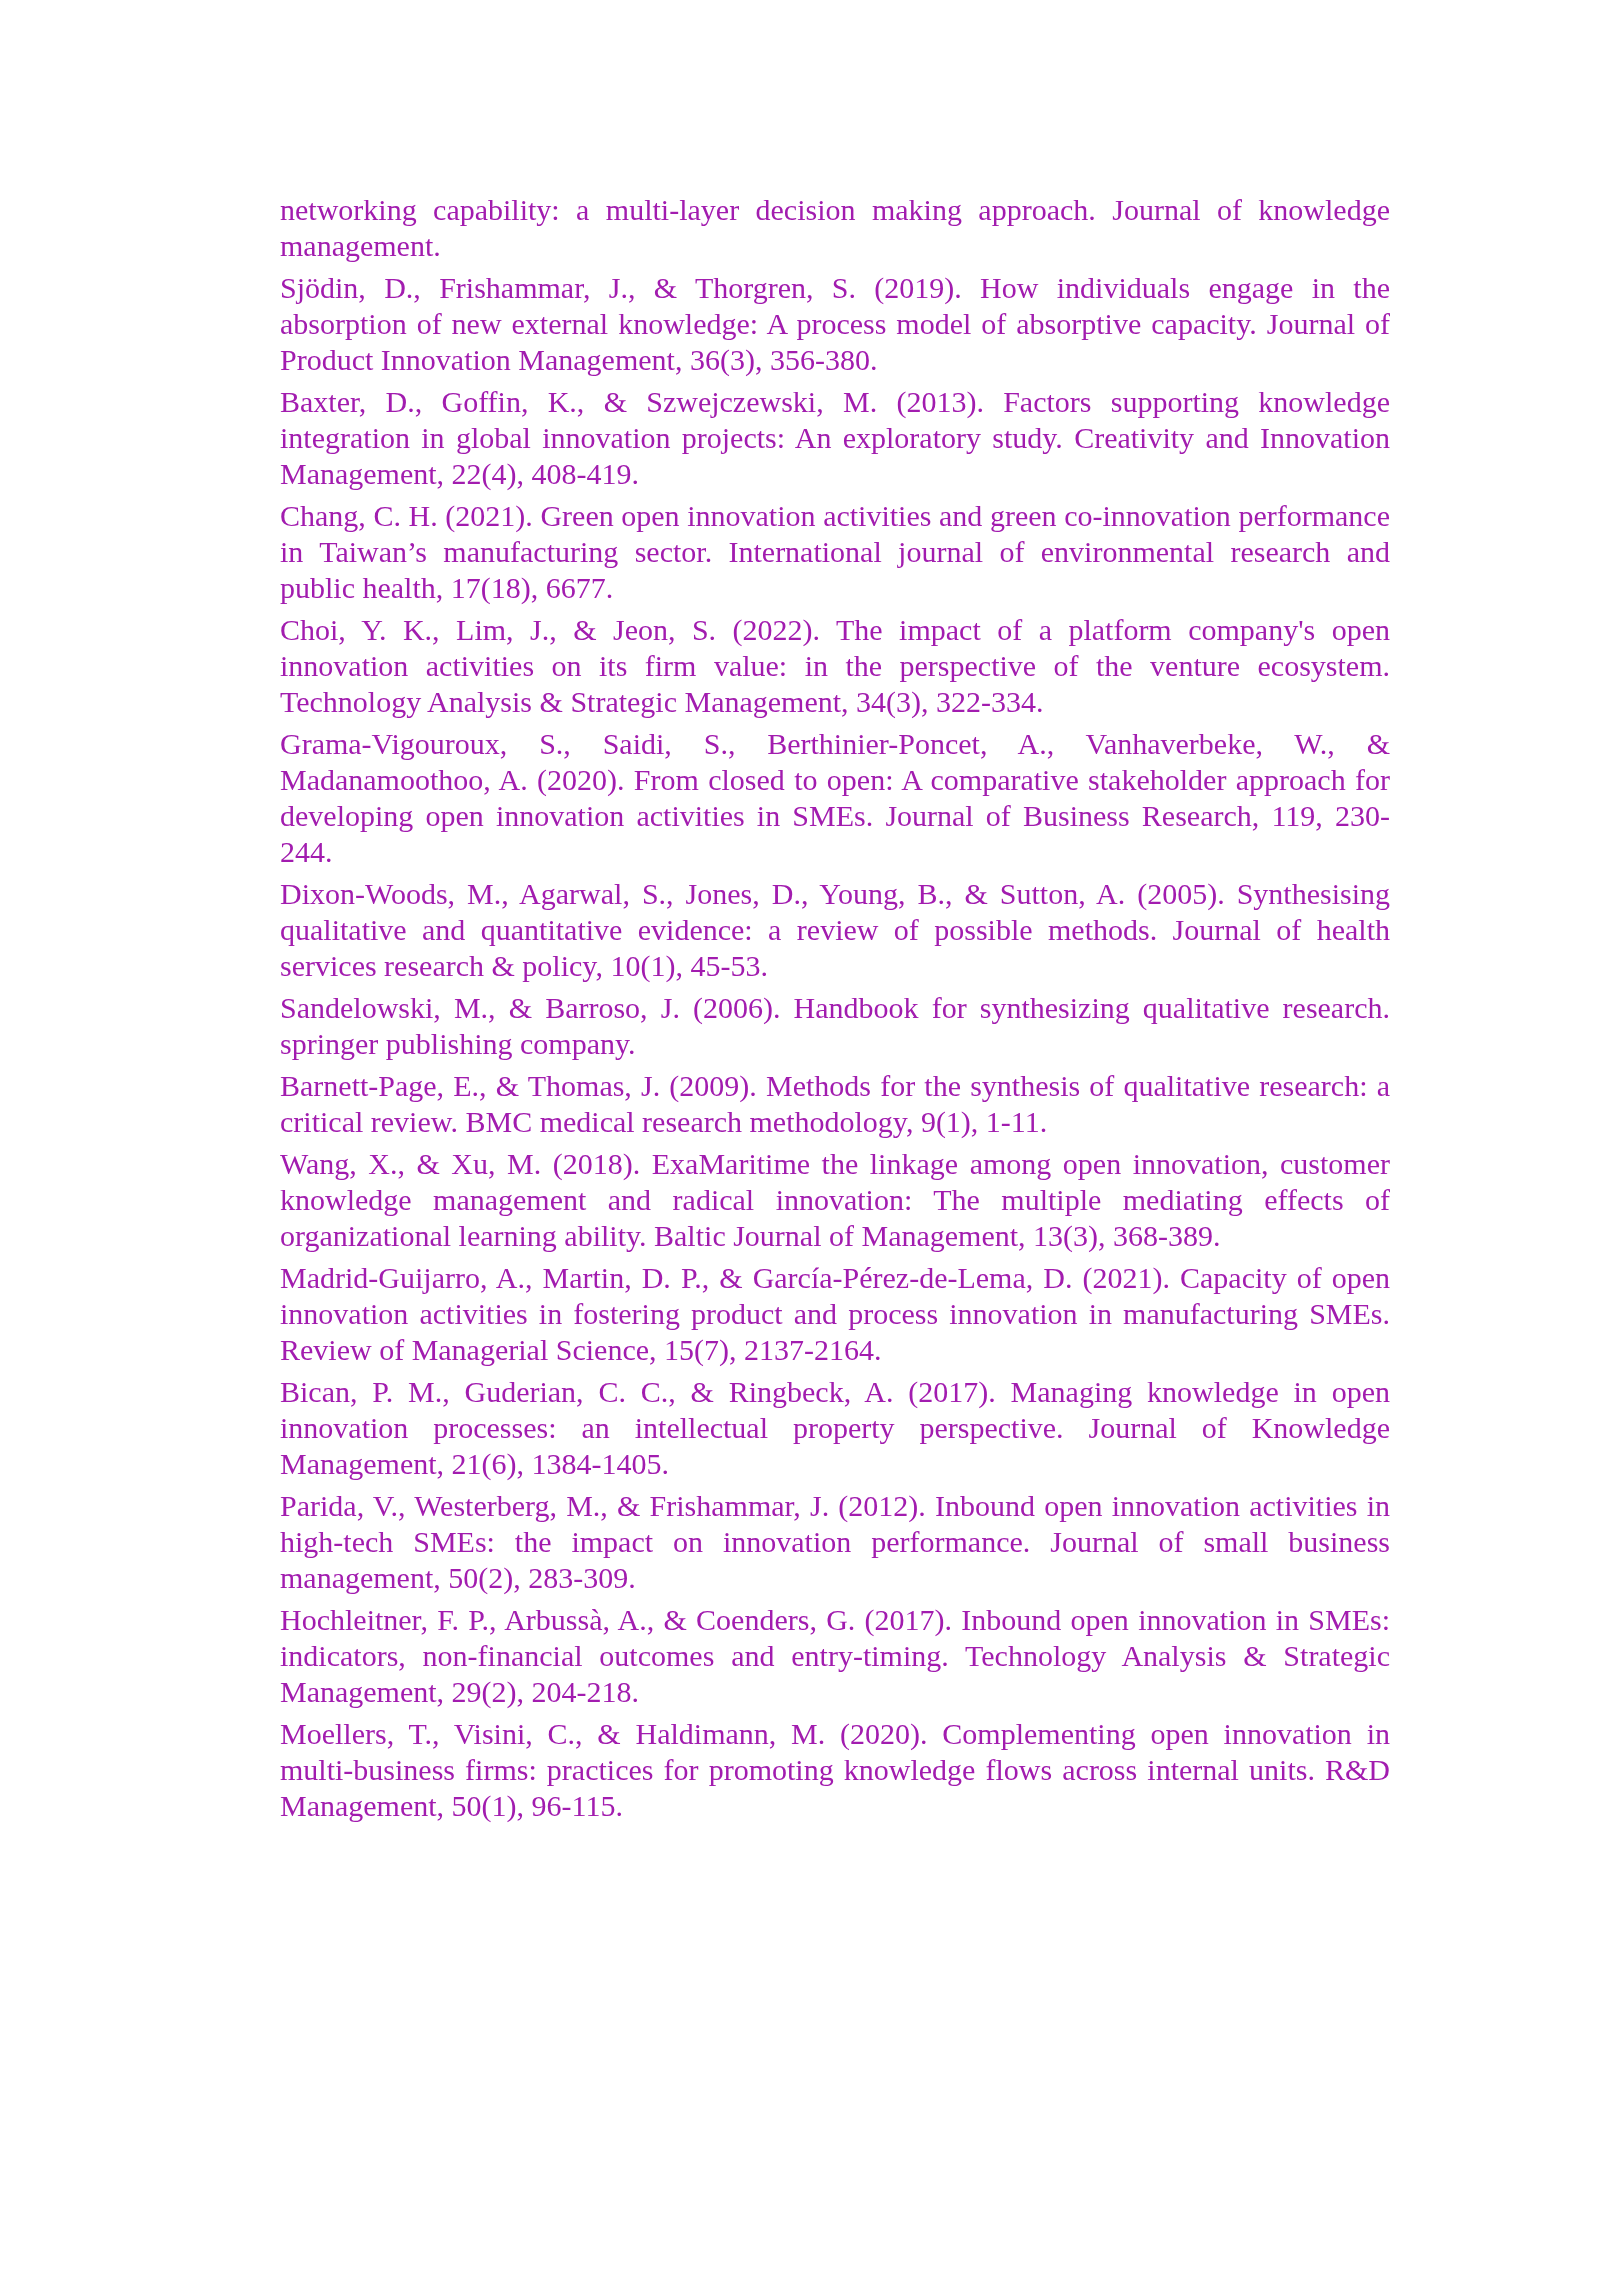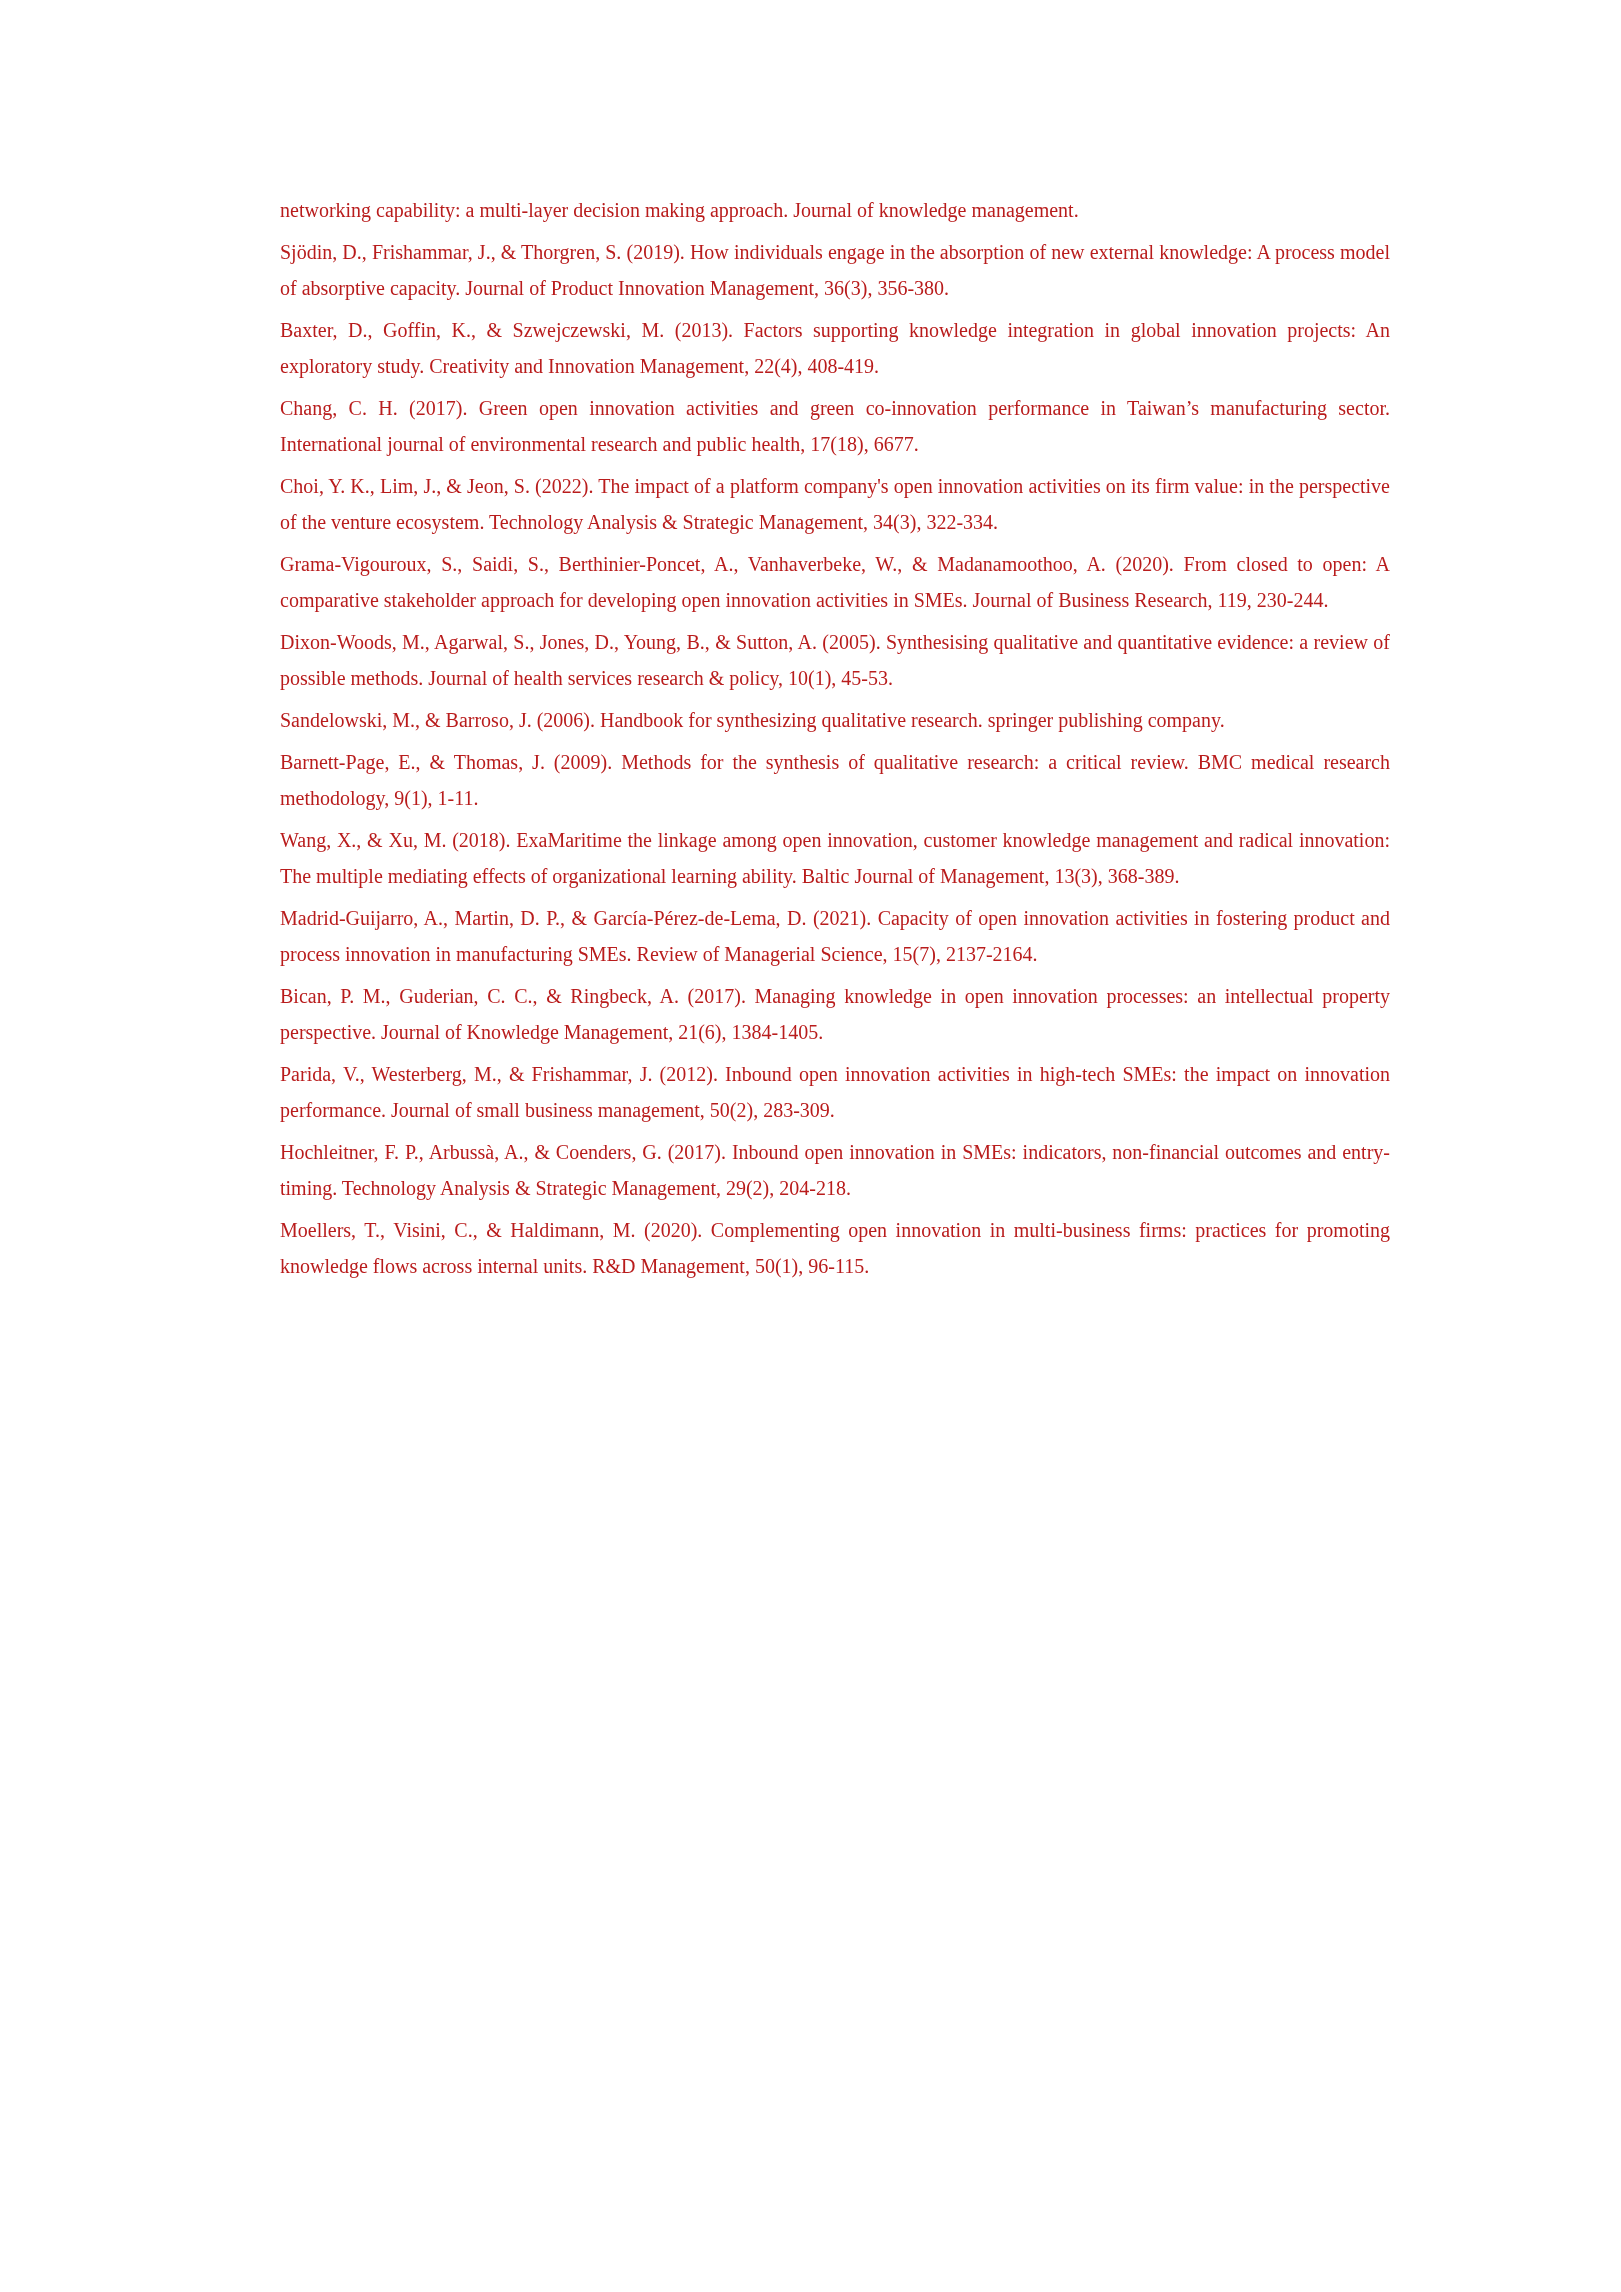--- a/index.html
+++ b/index.html
@@ -3,38 +3,38 @@
 <meta charset="utf-8">
 <style>
   html, body { margin: 0; padding: 0; background: #ffffff; }
   body { width: 1621px; height: 2293px; position: relative; overflow: hidden; }
   .page {
     position: absolute;
     left: 280px;
     top: 192px;
     width: 1110px;
     font-family: "Liberation Serif", "DejaVu Serif", serif;
-    font-size: 20px;
+    font-size: 30px;
     line-height: 36px;
-    color: #b91c1c;
+    color: #a21caf;
   }
   .ref {
     margin: 0 0 6px 0;
     text-align: justify;
     text-justify: inter-word;
   }
 </style>
 </head>
 <body>
 
 <div class="page">
   <p class="ref">networking capability: a multi-layer decision making approach. Journal of knowledge management.</p>
   <p class="ref">Sjödin, D., Frishammar, J., &amp; Thorgren, S. (2019). How individuals engage in the absorption of new external knowledge: A process model of absorptive capacity. Journal of Product Innovation Management, 36(3), 356-380.</p>
   <p class="ref">Baxter, D., Goffin, K., &amp; Szwejczewski, M. (2013). Factors supporting knowledge integration in global innovation projects: An exploratory study. Creativity and Innovation Management, 22(4), 408-419.</p>
-  <p class="ref">Chang, C. H. (2017). Green open innovation activities and green co-innovation performance in Taiwan’s manufacturing sector. International journal of environmental research and public health, 17(18), 6677.</p>
+  <p class="ref">Chang, C. H. (2021). Green open innovation activities and green co-innovation performance in Taiwan’s manufacturing sector. International journal of environmental research and public health, 17(18), 6677.</p>
   <p class="ref">Choi, Y. K., Lim, J., &amp; Jeon, S. (2022). The impact of a platform company's open innovation activities on its firm value: in the perspective of the venture ecosystem. Technology Analysis &amp; Strategic Management, 34(3), 322-334.</p>
   <p class="ref">Grama-Vigouroux, S., Saidi, S., Berthinier-Poncet, A., Vanhaverbeke, W., &amp; Madanamoothoo, A. (2020). From closed to open: A comparative stakeholder approach for developing open innovation activities in SMEs. Journal of Business Research, 119, 230-244.</p>
   <p class="ref">Dixon-Woods, M., Agarwal, S., Jones, D., Young, B., &amp; Sutton, A. (2005). Synthesising qualitative and quantitative evidence: a review of possible methods. Journal of health services research &amp; policy, 10(1), 45-53.</p>
   <p class="ref">Sandelowski, M., &amp; Barroso, J. (2006). Handbook for synthesizing qualitative research. springer publishing company.</p>
   <p class="ref">Barnett-Page, E., &amp; Thomas, J. (2009). Methods for the synthesis of qualitative research: a critical review. BMC medical research methodology, 9(1), 1-11.</p>
   <p class="ref">Wang, X., &amp; Xu, M. (2018). ExaMaritime the linkage among open innovation, customer knowledge management and radical innovation: The multiple mediating effects of organizational learning ability. Baltic Journal of Management, 13(3), 368-389.</p>
   <p class="ref">Madrid-Guijarro, A., Martin, D. P., &amp; García-Pérez-de-Lema, D. (2021). Capacity of open innovation activities in fostering product and process innovation in manufacturing SMEs. Review of Managerial Science, 15(7), 2137-2164.</p>
   <p class="ref">Bican, P. M., Guderian, C. C., &amp; Ringbeck, A. (2017). Managing knowledge in open innovation processes: an intellectual property perspective. Journal of Knowledge Management, 21(6), 1384-1405.</p>
   <p class="ref">Parida, V., Westerberg, M., &amp; Frishammar, J. (2012). Inbound open innovation activities in high‐tech SMEs: the impact on innovation performance. Journal of small business management, 50(2), 283-309.</p>
   <p class="ref">Hochleitner, F. P., Arbussà, A., &amp; Coenders, G. (2017). Inbound open innovation in SMEs: indicators, non-financial outcomes and entry-timing. Technology Analysis &amp; Strategic Management, 29(2), 204-218.</p>

